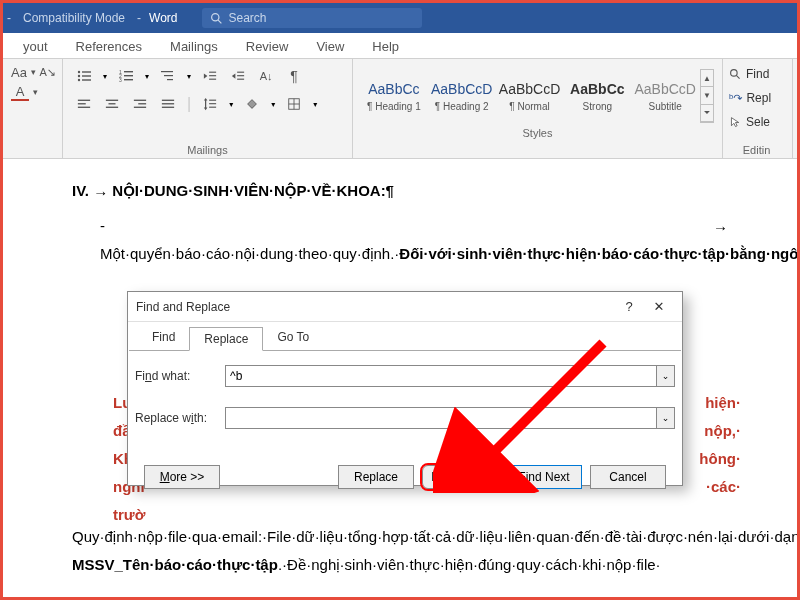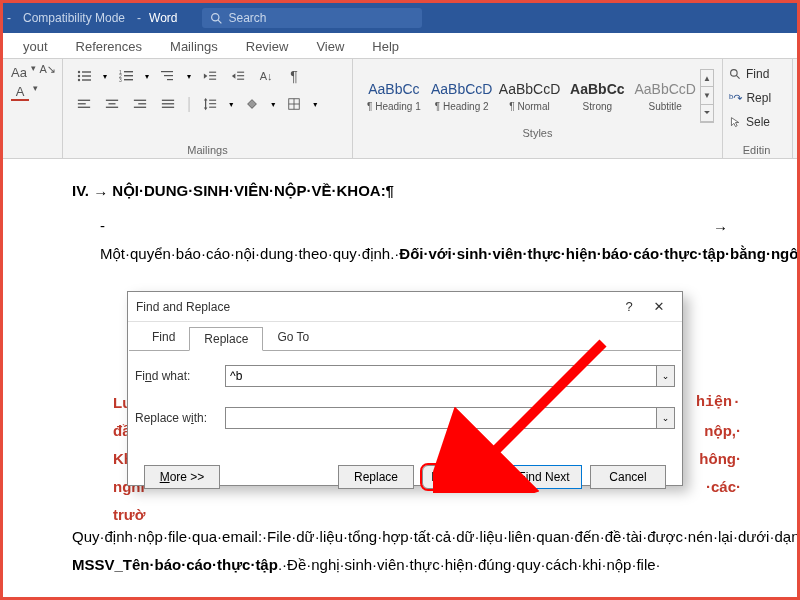--- a/index.html
+++ b/index.html
@@ -19,21 +19,21 @@
 .ribbon-tabs { height: 26px; background: #fff; display: flex; align-items: flex-end; border-bottom: 1px solid #d0d0d0; padding-left: 0; font-size: 13px; }
 .ribbon-tabs .tab { padding: 4px 14px; color: #555; cursor: pointer; }
 .ribbon-tabs .tab:first-child { padding-left: 20px; }
 
 
 .ribbon { height: 100px; background: #f3f3f3; border-bottom: 1px solid #d0d0d0; display: flex; }
 .ribbon-group { border-right: 1px solid #d0d0d0; padding: 4px 8px 2px 8px; display: flex; flex-direction: column; }
 .ribbon-group .controls { flex: 1; display: flex; flex-direction: column; gap: 2px; }
 .ribbon-group .label { text-align: center; font-size: 11px; color: #666; padding-top: 2px; }
 .font-group { width: 60px; }
-.font-group .row { display: flex; gap: 4px; align-items: flex-start; font-size: 13px; color: #555; }
+.font-group .row { display: flex; gap: 4px; align-items: center; font-size: 13px; color: #555; }
 .para-group { width: 290px; }
 .para-group .row { display: flex; gap: 10px; align-items: center; height: 26px; padding: 0 4px; }
 .ribbon-icon { width: 18px; height: 18px; display: inline-flex; align-items: center; justify-content: center; color: #555; font-size: 13px; }
 .styles-group { width: 370px; }
 .styles-row { display: flex; gap: 2px; align-items: flex-start; padding-top: 4px; }
 .style-box { width: 66px; height: 58px; border: 1px solid transparent; display: flex; flex-direction: column; align-items: center; justify-content: center; cursor: pointer; }
 .style-box .preview { font-size: 14px; color: #295190; }
 .style-box .preview.normal { color: #333; }
 .style-box .preview.subtitle { color: #888; }
 .style-box .name { font-size: 10px; color: #555; margin-top: 4px; white-space: nowrap; }
@@ -289,21 +289,21 @@
 </div>
 
 <div class="doc-area">
   <div class="page">
     <div class="heading">IV. → NỘI·DUNG·SINH·VIÊN·NỘP·VỀ·KHOA:¶</div>
     <div class="para">
       <span>- → Một·quyển·báo·cáo·nội·dung·theo·quy·định.·</span><span class="bold">Đối·với·sinh·viên·thực·hiện·báo·cáo·thực·tập·bằng·ngôn·ngữ·Tiếng·Anh,·mẫu·báo·cáo·cũng·phải·đầy·đủ·các·</span>
     </div>
 
     <div class="fragment-left red" style="top:230px;">Lưu</div>
-    <div class="fragment-right red" style="top:230px;font-family:Liberation Mono, monospace;">hiện·</div>
+    <div class="fragment-right red" style="top:230px;">hiện·</div>
     <div class="fragment-left red" style="top:258px;">đầy</div>
     <div class="fragment-right red" style="top:258px;">nộp,·</div>
     <div class="fragment-left red" style="top:286px;">Khoa</div>
     <div class="fragment-right red" style="top:286px;">hông·</div>
     <div class="fragment-left red" style="top:314px;">nghi</div>
     <div class="fragment-right red" style="top:314px;">·các·</div>
     <div class="fragment-left red" style="top:342px;">trườ</div>
 
     <div class="para" style="margin-top:254px;padding-left:0;">
       <span>Quy·định·nộp·file·qua·email:·File·dữ·liệu·tổng·hợp·tất·cả·dữ·liệu·liên·quan·đến·đề·tài·được·nén·lại·dưới·dạng·.rar,·.zip.·Và·gửi·về·</span>

